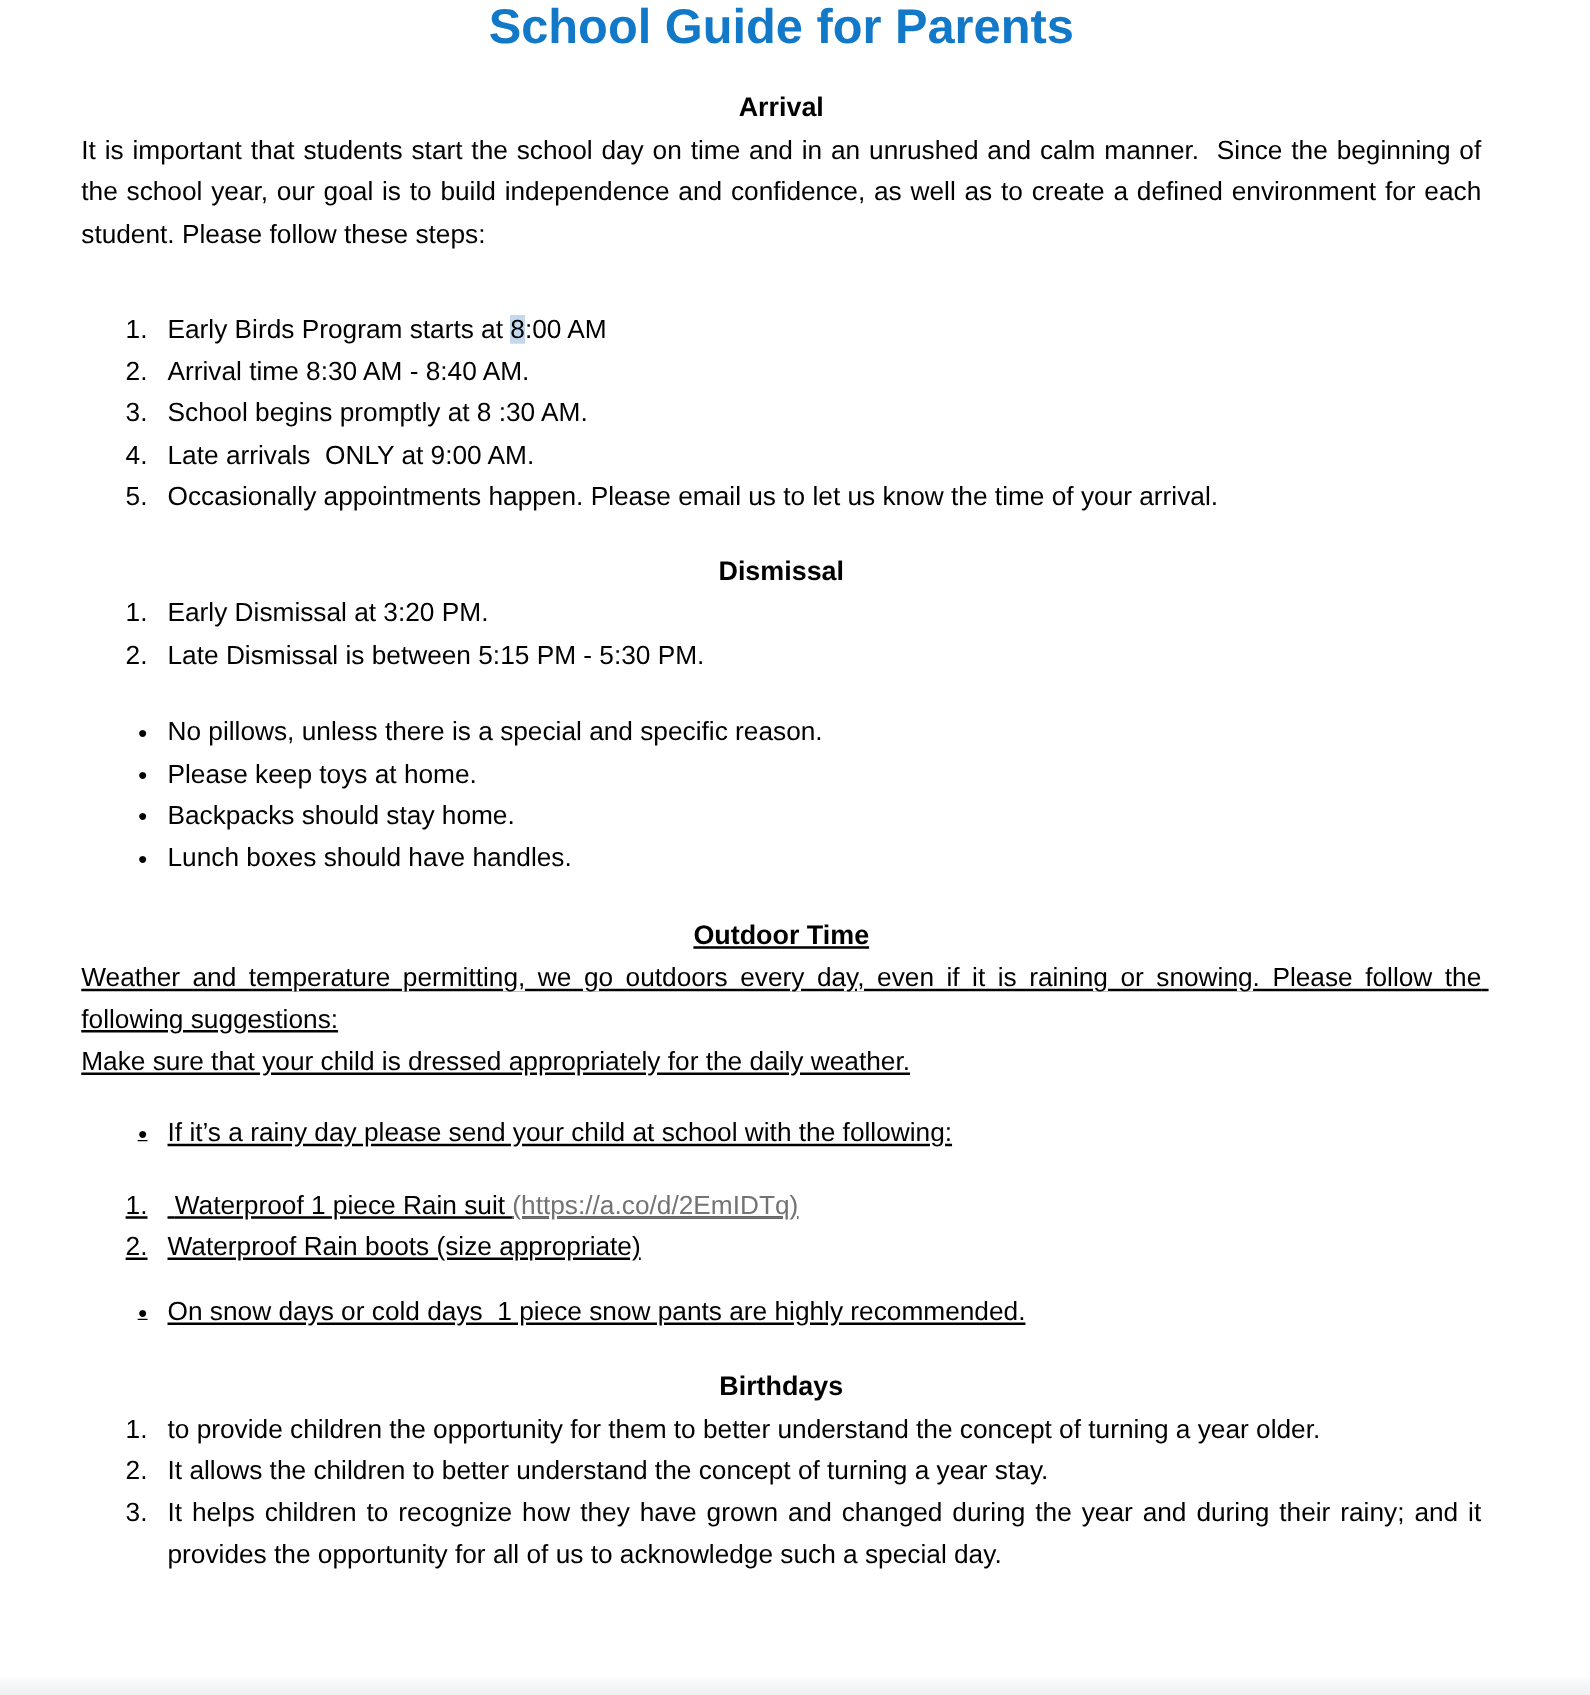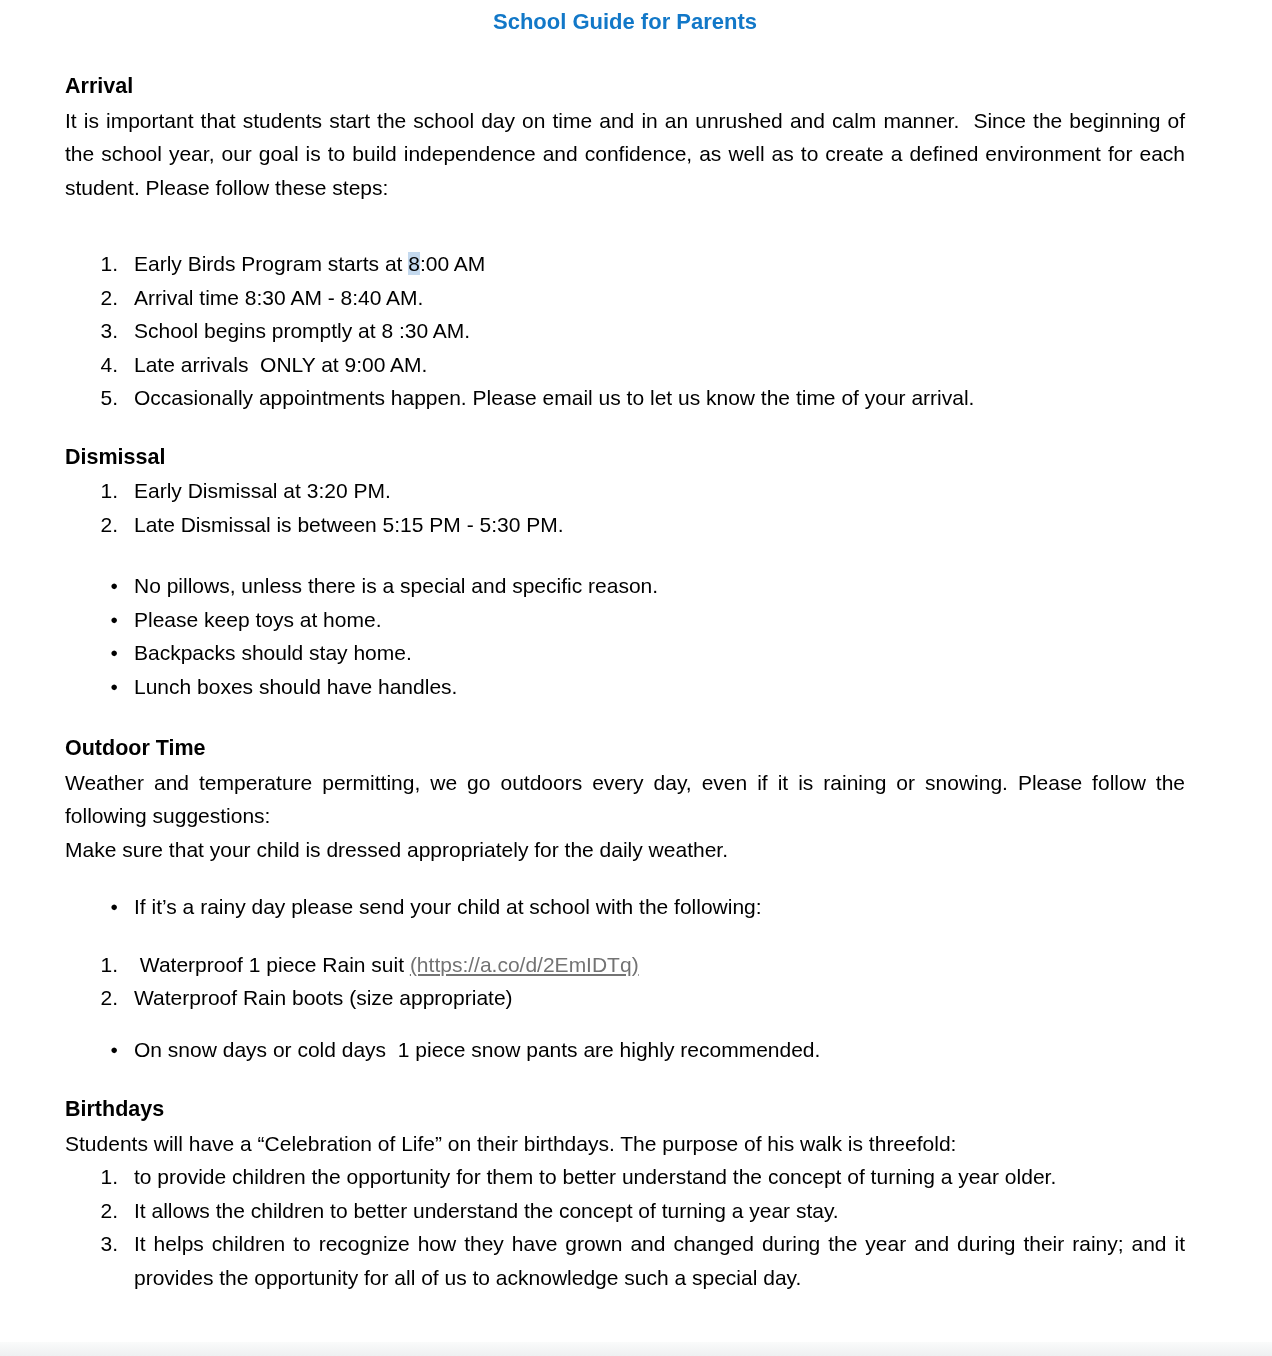--- a/index.html
+++ b/index.html
@@ -7,40 +7,40 @@
   body {
     font-family: "Liberation Sans", "DejaVu Sans", sans-serif;
     font-size: 21px;
     line-height: 33.5px;
     color: #000000;
     padding: 3px 87px 0 65px;
     position: relative;
     overflow: hidden;
   }
   .title {
-    font-size: 22px;
+    font-size: 39px;
     line-height: 37px;
     font-weight: bold;
     color: #1278c8;
     text-align: center;
     margin-bottom: 30px;
   }
-  .heading { font-size: 21.5px; font-weight: bold; line-height: 33.5px; }
+  .heading { font-size: 21.5px; font-weight: bold; line-height: 33.5px; text-align: center; }
   .para, .txt { white-space: pre-wrap; }
   .justify { text-align: justify; }
   .li { display: flex; align-items: flex-start; }
   .marker { flex: 0 0 69px; text-align: right; padding-right: 16px; }
   .marker.bullet { font-size: 13px; }
   .txt { flex: 1; }
   .doc-link { color: #737373; text-decoration: underline; cursor: pointer; }
   .hl { background: #c4d9ee; }
   .mt-list { margin-top: 43px; }
   .sec-dismissal { margin-top: 26px; }
   .sec-general { margin-top: 28px; }
-  .sec-outdoor { margin-top: 29px; }
+  .sec-outdoor { margin-top: 29px; text-decoration: underline; }
   .mt-rainy { margin-top: 24px; }
   .mt-rainlist { margin-top: 24px; }
   .mt-snow { margin-top: 18px; }
   .sec-birthdays { margin-top: 27px; }
   .bottom-edge {
     position: absolute;
     left: 0; right: 0; bottom: 0;
     height: 14px;
     background: linear-gradient(#fafbfb, #eef0f1);
   }
@@ -129,21 +129,20 @@
     </div>
 
     <div class="li mt-snow">
       <span class="marker bullet">●</span>
       <div class="txt">On snow days or cold days  1 piece snow pants are highly recommended.</div>
     </div>
   </section>
 
   <section class="sec-birthdays">
     <h2 class="heading">Birthdays</h2>
-    <p class="para">Students will have a “Celebration of Life” on their birthdays. The purpose of his walk is threefold:</p>
     <div class="li">
       <span class="marker num">1.</span>
       <div class="txt justify">to provide children the opportunity for them to better understand the concept of turning a year older.</div>
     </div>
     <div class="li">
       <span class="marker num">2.</span>
       <div class="txt justify">It allows the children to better understand the concept of turning a year stay.</div>
     </div>
     <div class="li">
       <span class="marker num">3.</span>

